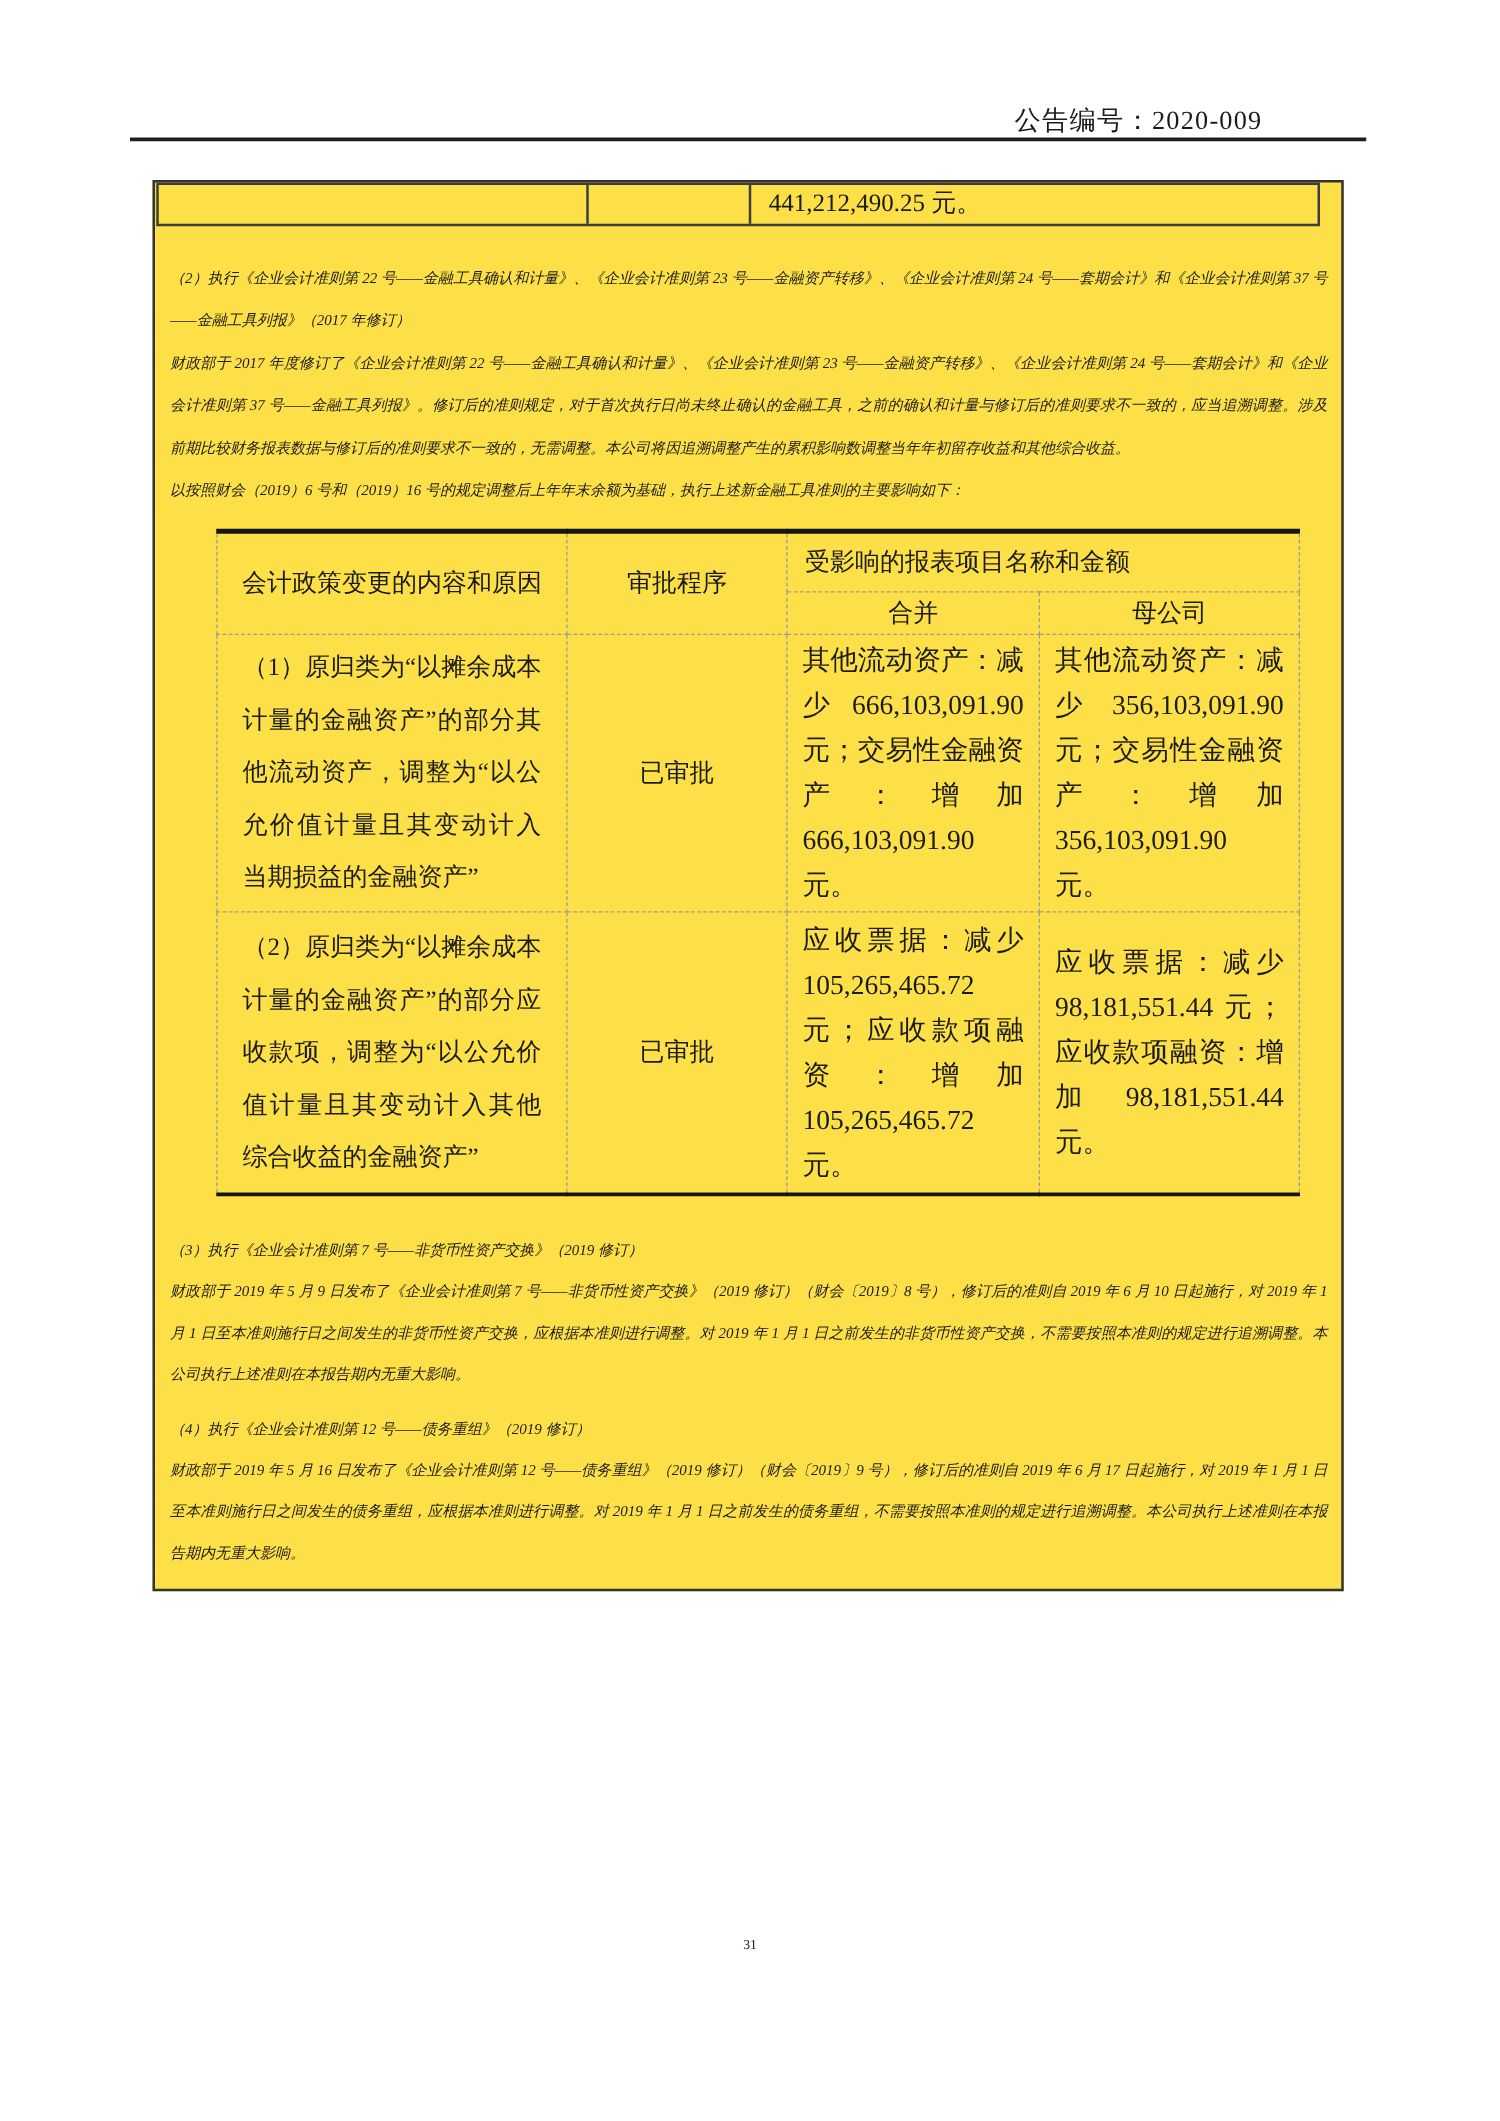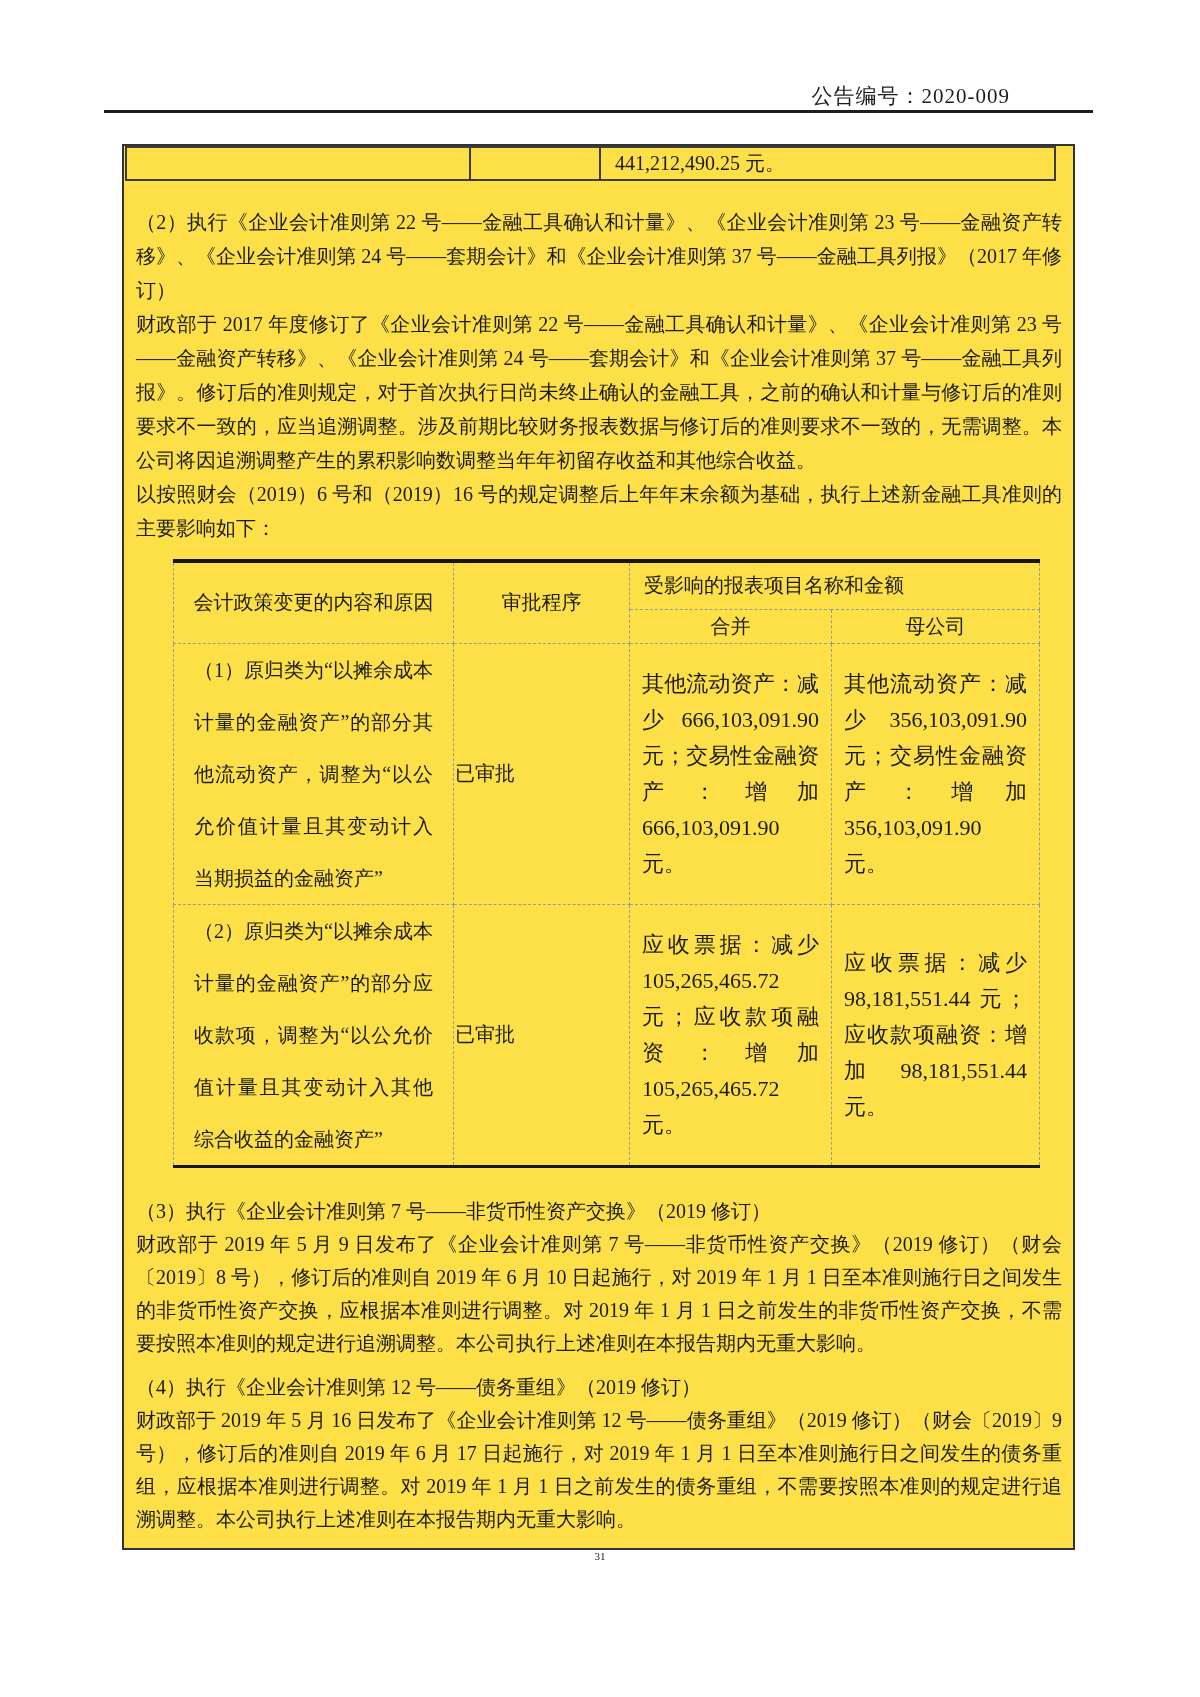--- a/index.html
+++ b/index.html
@@ -32,46 +32,46 @@
     width:931px; height:35px; margin:0 0 0 1px;
     border:2px solid #3d3d3d;
   }
   .carryover .cell { box-sizing:border-box; height:100%; }
   .carryover .c1 { width:344px; border-right:2px solid #3d3d3d; }
   .carryover .c2 { width:130px; border-right:2px solid #3d3d3d; }
   .carryover .c3 { flex:1; font-size:20px; line-height:31px; padding-left:14px; }
   
   .text {
     margin:0 11px 0 12px;
-    font-size:20px; line-height:34px;
-    text-align:justify; text-justify:inter-character;
+    font-size:12px; line-height:34px;
+    text-align:justify; text-justify:inter-character;font-style:italic;
   }
   #s2-title { margin-top:24px; }
   #s3-title { margin-top:26px; }
   #s4-title { margin-top:10px; }
   #s3-body, #s4-body { line-height:33px; }
   
   .impact-table {
     border-collapse:collapse; table-layout:fixed;
     width:866px; margin:14px 0 0 49px;
     border-top:4px solid #151515;
     border-bottom:3px solid #151515;
     border-left:1px dotted #9a9a9a;
     border-right:1px dotted #9a9a9a;
     font-size:20px;
   }
   .impact-table td { border:1px dashed #9a9a9a; vertical-align:middle; box-sizing:border-box; }
   .th-affected { height:48px; text-align:left; padding-left:14px; vertical-align:middle; }
   .th-sub { height:34px; text-align:center; }
   .th-main { text-align:center; }
   .cell-reason {
-    padding:0 20px; line-height:52px;
+    padding:0 20px; line-height:42px;
     text-align:justify; text-justify:inter-character;
   }
-  .cell-approval { text-align:left; }
+  .cell-approval { text-align:center; }
   .cell-impact {
     padding:0 12px; line-height:36px; font-size:22px;
     text-align:justify; text-justify:inter-character;
   }
   .row-data-1 td { height:222px; }
   .row-data-2 td { height:226px; }
   .page-number {
     position:absolute; top:1550px; left:0; width:100%;
     text-align:center; font-size:11px;
   }

